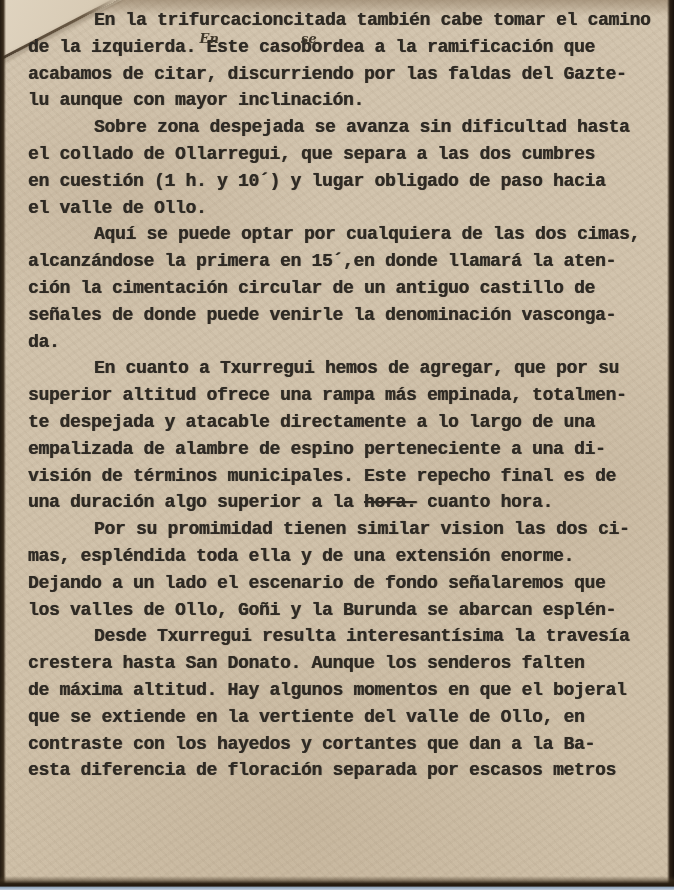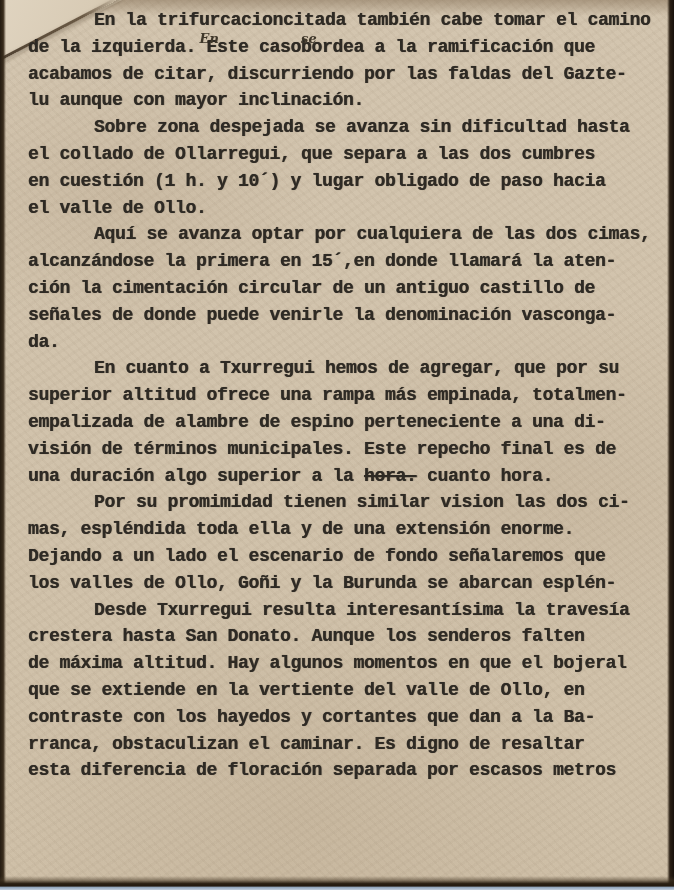--- a/index.html
+++ b/index.html
@@ -55,38 +55,38 @@
   <div class="fold-crease"></div>
   <div class="text-block">
       <div class="line indent"><span class="seg">En la trifurcacioncitada también cabe tomar el camino</span></div>
       <div class="line"><span class="seg">de la izquierda. </span><span class="hand shift-left">En</span><span class="seg">Este caso</span><span class="hand">se</span><span class="seg">bordea a la ramificación que</span></div>
       <div class="line"><span class="seg">acabamos de citar, discurriendo por las faldas del Gazte-</span></div>
       <div class="line"><span class="seg">lu aunque con mayor inclinación.</span></div>
       <div class="line indent"><span class="seg">Sobre zona despejada se avanza sin dificultad hasta</span></div>
       <div class="line"><span class="seg">el collado de Ollarregui, que separa a las dos cumbres</span></div>
       <div class="line"><span class="seg">en cuestión (1 h. y 10´) y lugar obligado de paso hacia</span></div>
       <div class="line"><span class="seg">el valle de Ollo.</span></div>
-      <div class="line indent"><span class="seg">Aquí se avanza optar por cualquiera de las dos cimas,</span></div>
+      <div class="line indent"><span class="seg">Aquí se puede optar por cualquiera de las dos cimas,</span></div>
       <div class="line"><span class="seg">alcanzándose la primera en 15´,en donde llamará la aten-</span></div>
       <div class="line"><span class="seg">ción la cimentación circular de un antiguo castillo de</span></div>
       <div class="line"><span class="seg">señales de donde puede venirle la denominación vasconga-</span></div>
       <div class="line"><span class="seg">da.</span></div>
       <div class="line indent"><span class="seg">En cuanto a Txurregui hemos de agregar, que por su</span></div>
       <div class="line"><span class="seg">superior altitud ofrece una rampa más empinada, totalmen-</span></div>
+      <div class="line"><span class="seg">te despejada y atacable directamente a lo largo de una</span></div>
       <div class="line"><span class="seg">empalizada de alambre de espino perteneciente a una di-</span></div>
       <div class="line"><span class="seg">visión de términos municipales. Este repecho final es de</span></div>
       <div class="line"><span class="seg">una duración algo superior a la </span><span class="seg strike">hora.</span><span class="seg"> cuanto hora.</span></div>
       <div class="line indent"><span class="seg">Por su promimidad tienen similar vision las dos ci-</span></div>
       <div class="line"><span class="seg">mas, espléndida toda ella y de una extensión enorme.</span></div>
       <div class="line"><span class="seg">Dejando a un lado el escenario de fondo señalaremos que</span></div>
       <div class="line"><span class="seg">los valles de Ollo, Goñi y la Burunda se abarcan esplén-</span></div>
       <div class="line indent"><span class="seg">Desde Txurregui resulta interesantísima la travesía</span></div>
       <div class="line"><span class="seg">crestera hasta San Donato. Aunque los senderos falten</span></div>
       <div class="line"><span class="seg">de máxima altitud. Hay algunos momentos en que el bojeral</span></div>
       <div class="line"><span class="seg">que se extiende en la vertiente del valle de Ollo, en</span></div>
       <div class="line"><span class="seg">contraste con los hayedos y cortantes que dan a la Ba-</span></div>
-      <div class="line"><span class="seg">rranca, obstaculizan el caminar. Es digno de resaltar</span></div>
       <div class="line"><span class="seg">esta diferencia de floración separada por escasos metros</span></div>
     </div>
   <div class="edge-left"></div>
   <div class="edge-right"></div>
   <div class="edge-bottom"></div>
 </div>
 
 </body></html>

